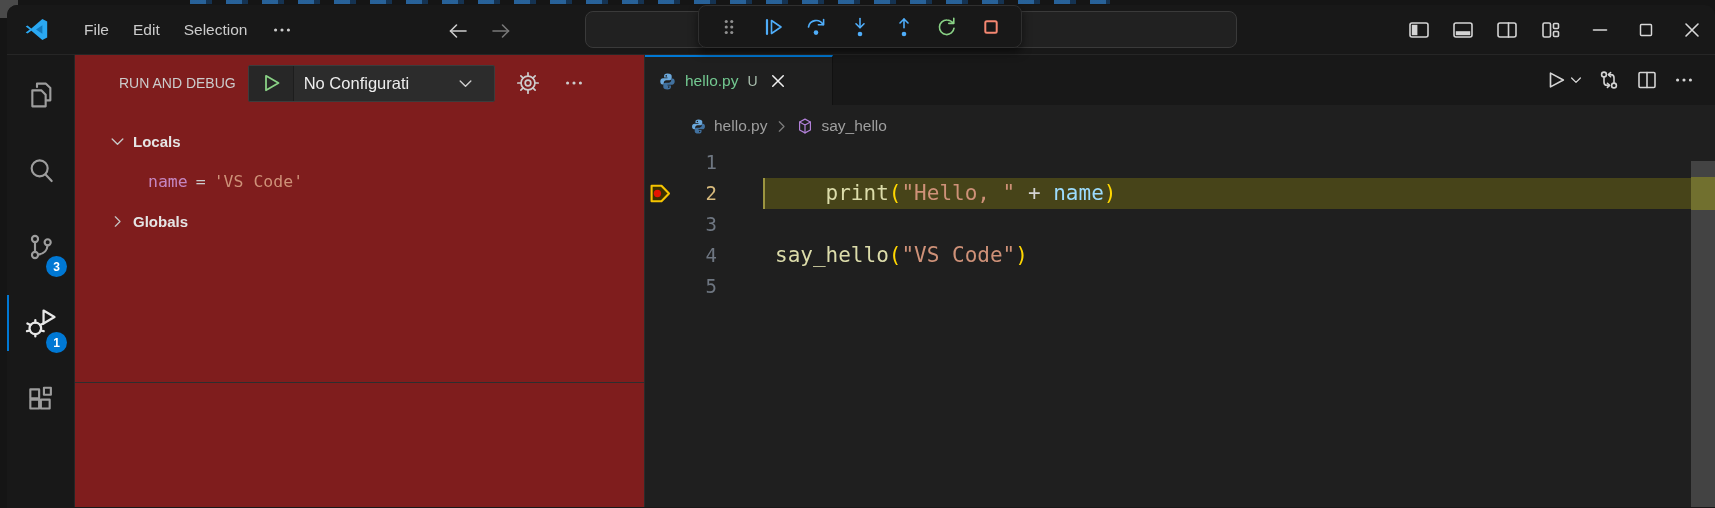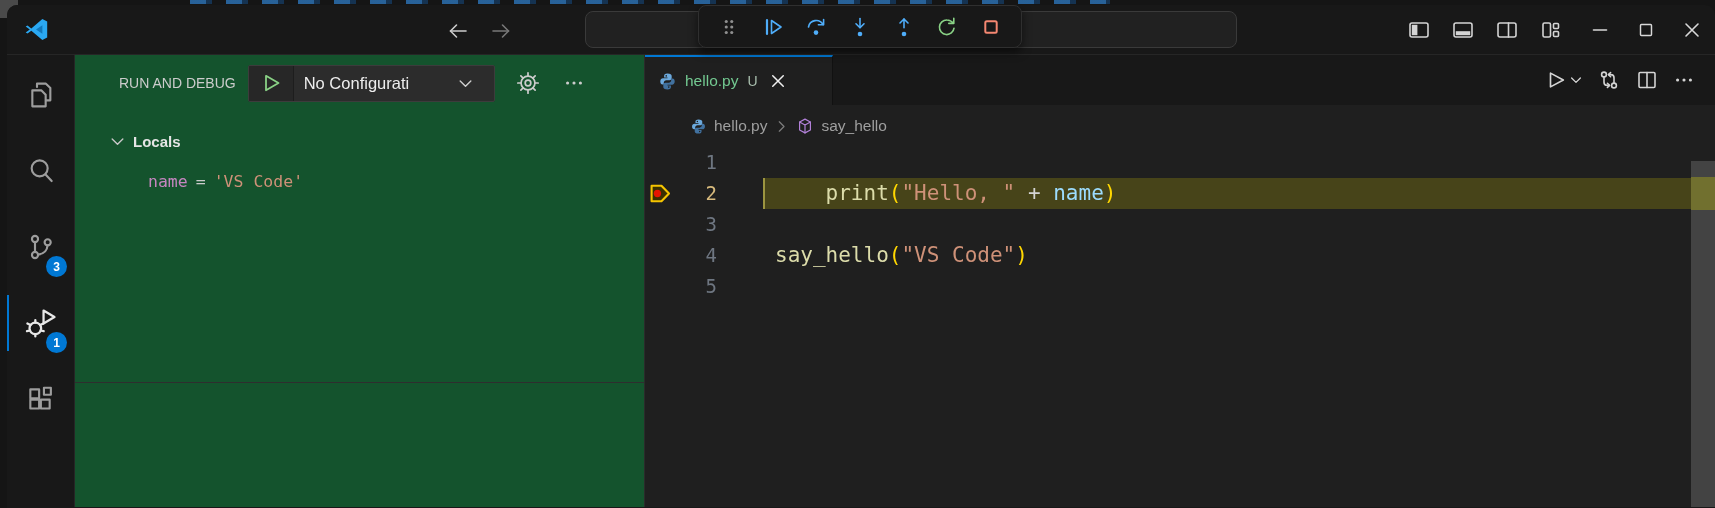--- a/index.html
+++ b/index.html
@@ -42,21 +42,21 @@
   .main { display:flex; height:452px; }
 
   .activitybar { position:relative; width:68px; background:#181818; border-right:1px solid #262626;
     display:flex; flex-direction:column; padding-top:2px; }
   .ab-item { position:relative; height:76px; display:grid; place-items:center; color:#9d9d9d; }
   .ab-item.active { color:#e8e8e8; }
   .ab-item.active::before { content:""; position:absolute; left:0; top:10px; bottom:10px; width:2px; background:#0078d4; }
   .ab-badge { position:absolute; right:7px; bottom:8px; min-width:21px; height:21px; border-radius:50%;
     background:#0078d4; color:#ffffff; font-size:12px; font-weight:bold; display:grid; place-items:center; }
 
-  .sidebar { position:relative; width:570px; background:#14532d; border-right:1px solid #2b2b2b; }
+  .sidebar { position:relative; width:570px; background:#7f1d1d; border-right:1px solid #2b2b2b; }
   .sb-header { height:56px; display:flex; align-items:center; padding-left:44px; }
   .sb-title { color:#cccccc; font-size:14px; white-space:nowrap; }
   .cfg { display:flex; margin-left:12px; height:37px; border:1px solid #3c3c3c; background:#2c2c2c; border-radius:2px; overflow:hidden; }
   .cfg-play { width:45px; display:grid; place-items:center; color:#89d185; background:#272727; border-right:1px solid #1d1d1d; }
   .cfg-select { width:200px; display:flex; align-items:center; padding:0 20px 0 10px; color:#ededed; font-size:16.5px; }
   .cfg-select .lbl { flex:1; overflow:hidden; white-space:nowrap; }
   .cfg-chev { color:#cccccc; display:grid; place-items:center; }
   .sb-act { margin-left:20px; color:#cccccc; display:grid; place-items:center; width:26px; height:26px; }
   .tree { margin-top:10px; }
   .trow { height:40px; display:flex; align-items:center; color:#e5e5e5; font-weight:bold; font-size:15px; }
@@ -106,20 +106,34 @@
 
   <div class="window">
 
     <header class="titlebar">
       <span class="logo">
           <svg width="27" height="27" viewBox="0 0 24 24">
             <path fill="#2aa8f2" d="M17.2 2.6 7.4 11 4 8.4l-1.6 1L6 12l-3.6 2.6 1.6 1L7.4 13l9.8 8.4 4.3-2.2V4.8z"></path>
             <path fill="#1177bb" d="M17.2 8.2 11.6 12l5.6 3.8z"></path>
           </svg>
         </span>
+      <nav class="menus">
+        <span class="menu">File</span>
+        <span class="menu">Edit</span>
+        <span class="menu">Selection</span>
+        <span class="menu icon-btn">
+            <svg width="22" height="22" viewBox="0 0 24 24" fill="none" stroke="currentColor" stroke-width="1.6" stroke-linecap="round" stroke-linejoin="round">
+              <g fill="currentColor" stroke="none">
+                <circle cx="5" cy="12" r="1.7"></circle>
+                <circle cx="12" cy="12" r="1.7"></circle>
+                <circle cx="19" cy="12" r="1.7"></circle>
+              </g>
+            </svg>
+          </span>
+      </nav>
       <span class="nav-arrow back">
           <svg width="24" height="24" viewBox="0 0 24 24" fill="none" stroke="currentColor" stroke-width="1.6" stroke-linecap="round" stroke-linejoin="round">
             <path d="M20 12H4.5"></path>
             <path d="M10.5 6 4.5 12l6 6"></path>
           </svg>
         </span>
       <span class="nav-arrow fwd">
           <svg width="24" height="24" viewBox="0 0 24 24" fill="none" stroke="currentColor" stroke-width="1.6" stroke-linecap="round" stroke-linejoin="round">
             <path d="M4 12h15.5"></path>
             <path d="M13.5 6l6 6-6 6"></path>
@@ -320,20 +334,28 @@
                   <path d="M4.5 8.5 12 16l7.5-7.5" stroke-width="2"></path>
                 </svg>
               </span>
             <span>Locals</span>
           </div>
           <div class="trow r-entry">
             <span class="v-name">name</span>
             <span class="v-op">=</span>
             <span class="v-val">'VS Code'</span>
           </div>
+          <div class="trow r-sub">
+            <span class="twisty">
+                <svg width="15" height="15" viewBox="0 0 24 24" fill="none" stroke="currentColor" stroke-width="1.6" stroke-linecap="round" stroke-linejoin="round">
+                  <path d="M8.5 4.5 16 12l-7.5 7.5" stroke-width="2"></path>
+                </svg>
+              </span>
+            <span>Globals</span>
+          </div>
         </div>
 
         <div class="sb-divider"></div>
       </aside>
 
       <section class="editor">
         <div class="tabbar">
           <div class="tab">
             <span class="tab-icon">
                 <svg width="19" height="19" viewBox="0 0 24 24">

